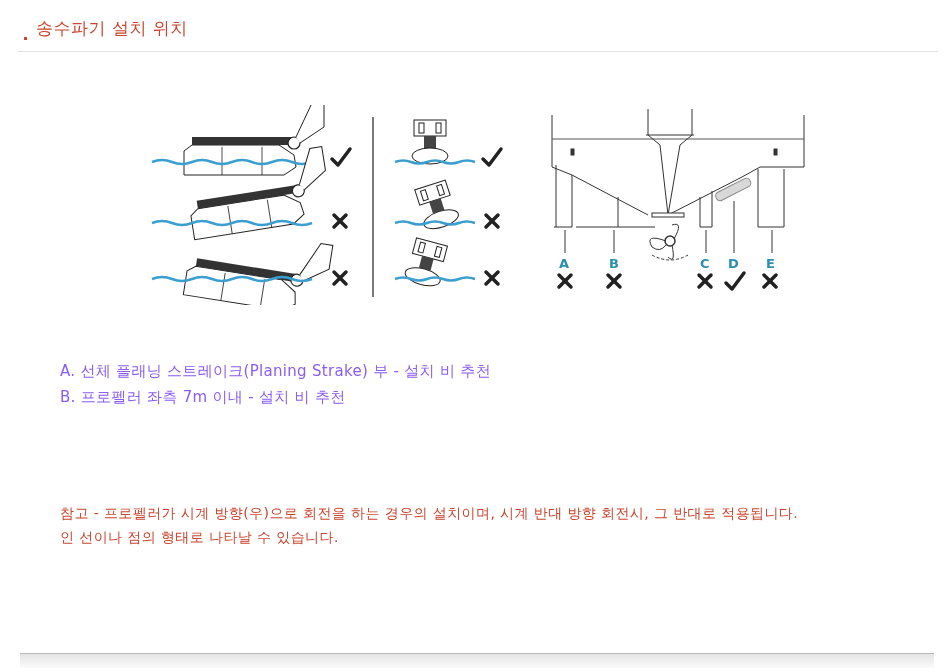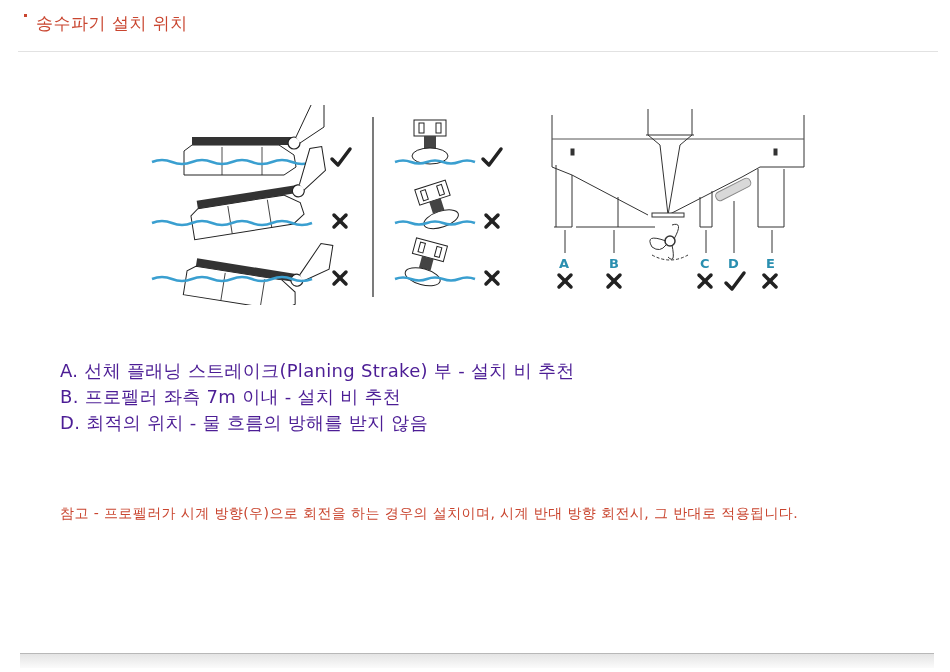--- a/index.html
+++ b/index.html
@@ -1,24 +1,24 @@
 <!DOCTYPE html>
 <html><head>
 <meta charset="utf-8">
 <style>
   html, body { margin:0; padding:0; background:#ffffff; }
   body { width:950px; height:672px; position:relative; overflow:hidden;
          font-family: "DejaVu Sans", "Liberation Sans", sans-serif; }
-  .title-row { position:absolute; left:24px; top:12px; height:28px; display:flex; align-items:flex-start; }
+  .title-row { position:absolute; left:24px; top:12px; height:28px; display:flex; align-items:flex-end; }
   .title-bullet { width:3px; height:3px; background:#c9452f; margin-right:9px; margin-top:2px; }
   .title-text { font-size:17px; color:#c9452f; letter-spacing:0.5px; }
   .title-rule { position:absolute; left:18px; top:51px; width:920px; height:1px; background:#e2e2e2; }
   .figure { position:absolute; left:140px; top:105px; width:680px; height:200px; }
   .list { position:absolute; left:60px; top:358px; }
-  .list-item { font-size:18px; color:#4c1d95; height:26px; line-height:26px; letter-spacing:0.3px; white-space:nowrap; }
+  .list-item { font-size:15px; color:#8b5cf6; height:26px; line-height:26px; letter-spacing:0.3px; white-space:nowrap; }
   .notes { position:absolute; left:60px; top:501px; width:860px; }
   .note-line { font-size:14px; color:#c9452f; height:24px; line-height:24px; letter-spacing:0.4px; white-space:nowrap; }
   .footer-bar { position:absolute; left:20px; top:653px; width:914px; height:14px;
                 border-top:1px solid #b8b8b8;
                 background:linear-gradient(#e4e4e4, #fbfbfb); }
   .lbl { font-family:"DejaVu Sans", sans-serif; font-size:13px; font-weight:bold; fill:#2a8fb0; }
 </style>
 </head>
 <body>
 
@@ -133,20 +133,20 @@
       <use href="#xmark" x="559" y="170"></use>
       <use href="#check" x="586" y="170"></use>
       <use href="#xmark" x="624" y="170"></use>
     </g>
   </svg>
 </div>
 
 <div class="list">
   <div class="list-item">A. 선체 플래닝 스트레이크(Planing Strake) 부 - 설치 비 추천</div>
   <div class="list-item">B. 프로펠러 좌측 7m 이내 - 설치 비 추천</div>
-  <div class="list-item">D. 최적의 위치 - 물 흐름의 방해를 받지 않음</div>
 </div>
 
 <div class="notes">
   <div class="note-line">참고 - 프로펠러가 시계 방향(우)으로 회전을 하는 경우의 설치이며, 시계 반대 방향 회전시, 그 반대로 적용됩니다.</div>
+  <div class="note-line">인 선이나 점의 형태로 나타날 수 있습니다.</div>
 </div>
 
 <div class="footer-bar"></div>
 
 </body></html>

